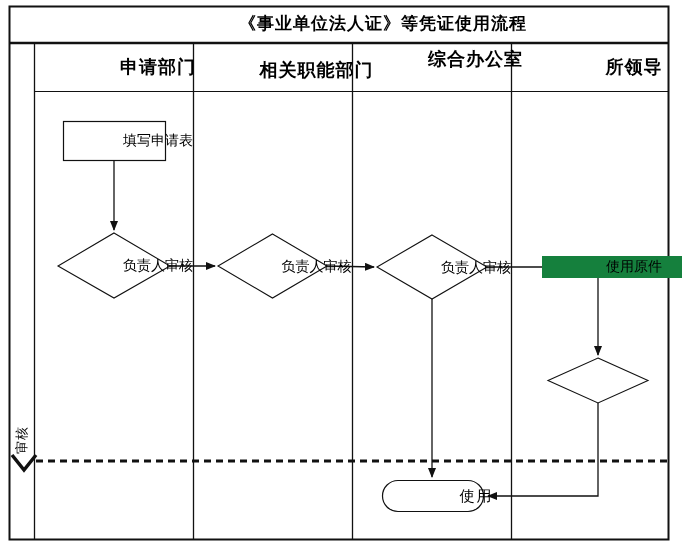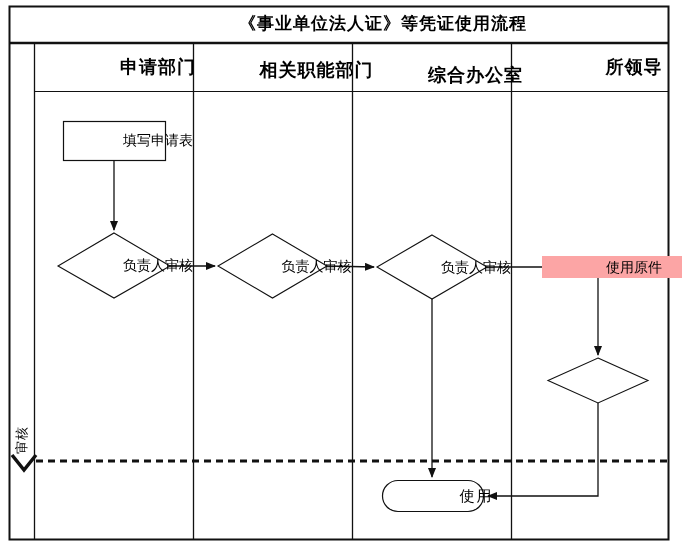--- a/index.html
+++ b/index.html
@@ -56,27 +56,27 @@
     <line x1="487" y1="267" x2="561" y2="267" stroke="#111" stroke-width="1.3"></line>
     <line x1="598" y1="278" x2="598" y2="355" stroke="#111" stroke-width="1.3" marker-end="url(#ah)"></line>
     <path d="M598,403 L598,496 L488,496" fill="none" stroke="#111" stroke-width="1.3" marker-end="url(#ah)"></path>
     <line x1="432" y1="299" x2="432" y2="477" stroke="#111" stroke-width="1.3" marker-end="url(#ah)"></line>
   </svg>
 
   <div class="lbl title" style="left:9px;top:6px;width:660px;height:36px;">《事业单位法人证》等凭证使用流程</div>
 
   <div class="lbl hdr" style="left:35px;top:44px;width:158px;height:46px;">申请部门</div>
   <div class="lbl hdr" style="left:193px;top:44px;width:159px;height:52px;">相关职能部门</div>
-  <div class="lbl hdr" style="left:352px;top:52px;width:159px;height:46px;">综合办公室</div>
+  <div class="lbl hdr" style="left:352px;top:36px;width:159px;height:46px;">综合办公室</div>
   <div class="lbl hdr" style="left:511px;top:44px;width:158px;height:46px;">所领导</div>
 
   <div class="lbl node" style="left:63px;top:121px;width:102px;height:39px;">填写申请表</div>
   <div class="lbl node" style="left:58px;top:233px;width:112px;height:65px;">负责人审核</div>
   <div class="lbl node" style="left:218px;top:234px;width:109px;height:64px;">负责人审核</div>
   <div class="lbl node" style="left:377px;top:235px;width:110px;height:64px;">负责人审核</div>
-  <div class="lbl node" style="left:542px;top:256px;width:96px;height:22px;background:#fca5a5;">使用原件</div>
+  <div class="lbl node" style="left:542px;top:256px;width:96px;height:22px;background:#15803d;font-family:Liberation Serif, serif;">使用原件</div>
   <div class="lbl use" style="left:382px;top:480px;width:101px;height:31px;">使用</div>
 
   <div class="side">
     <span>审核</span>
   </div>
 
 </div>
 
 </body></html>

